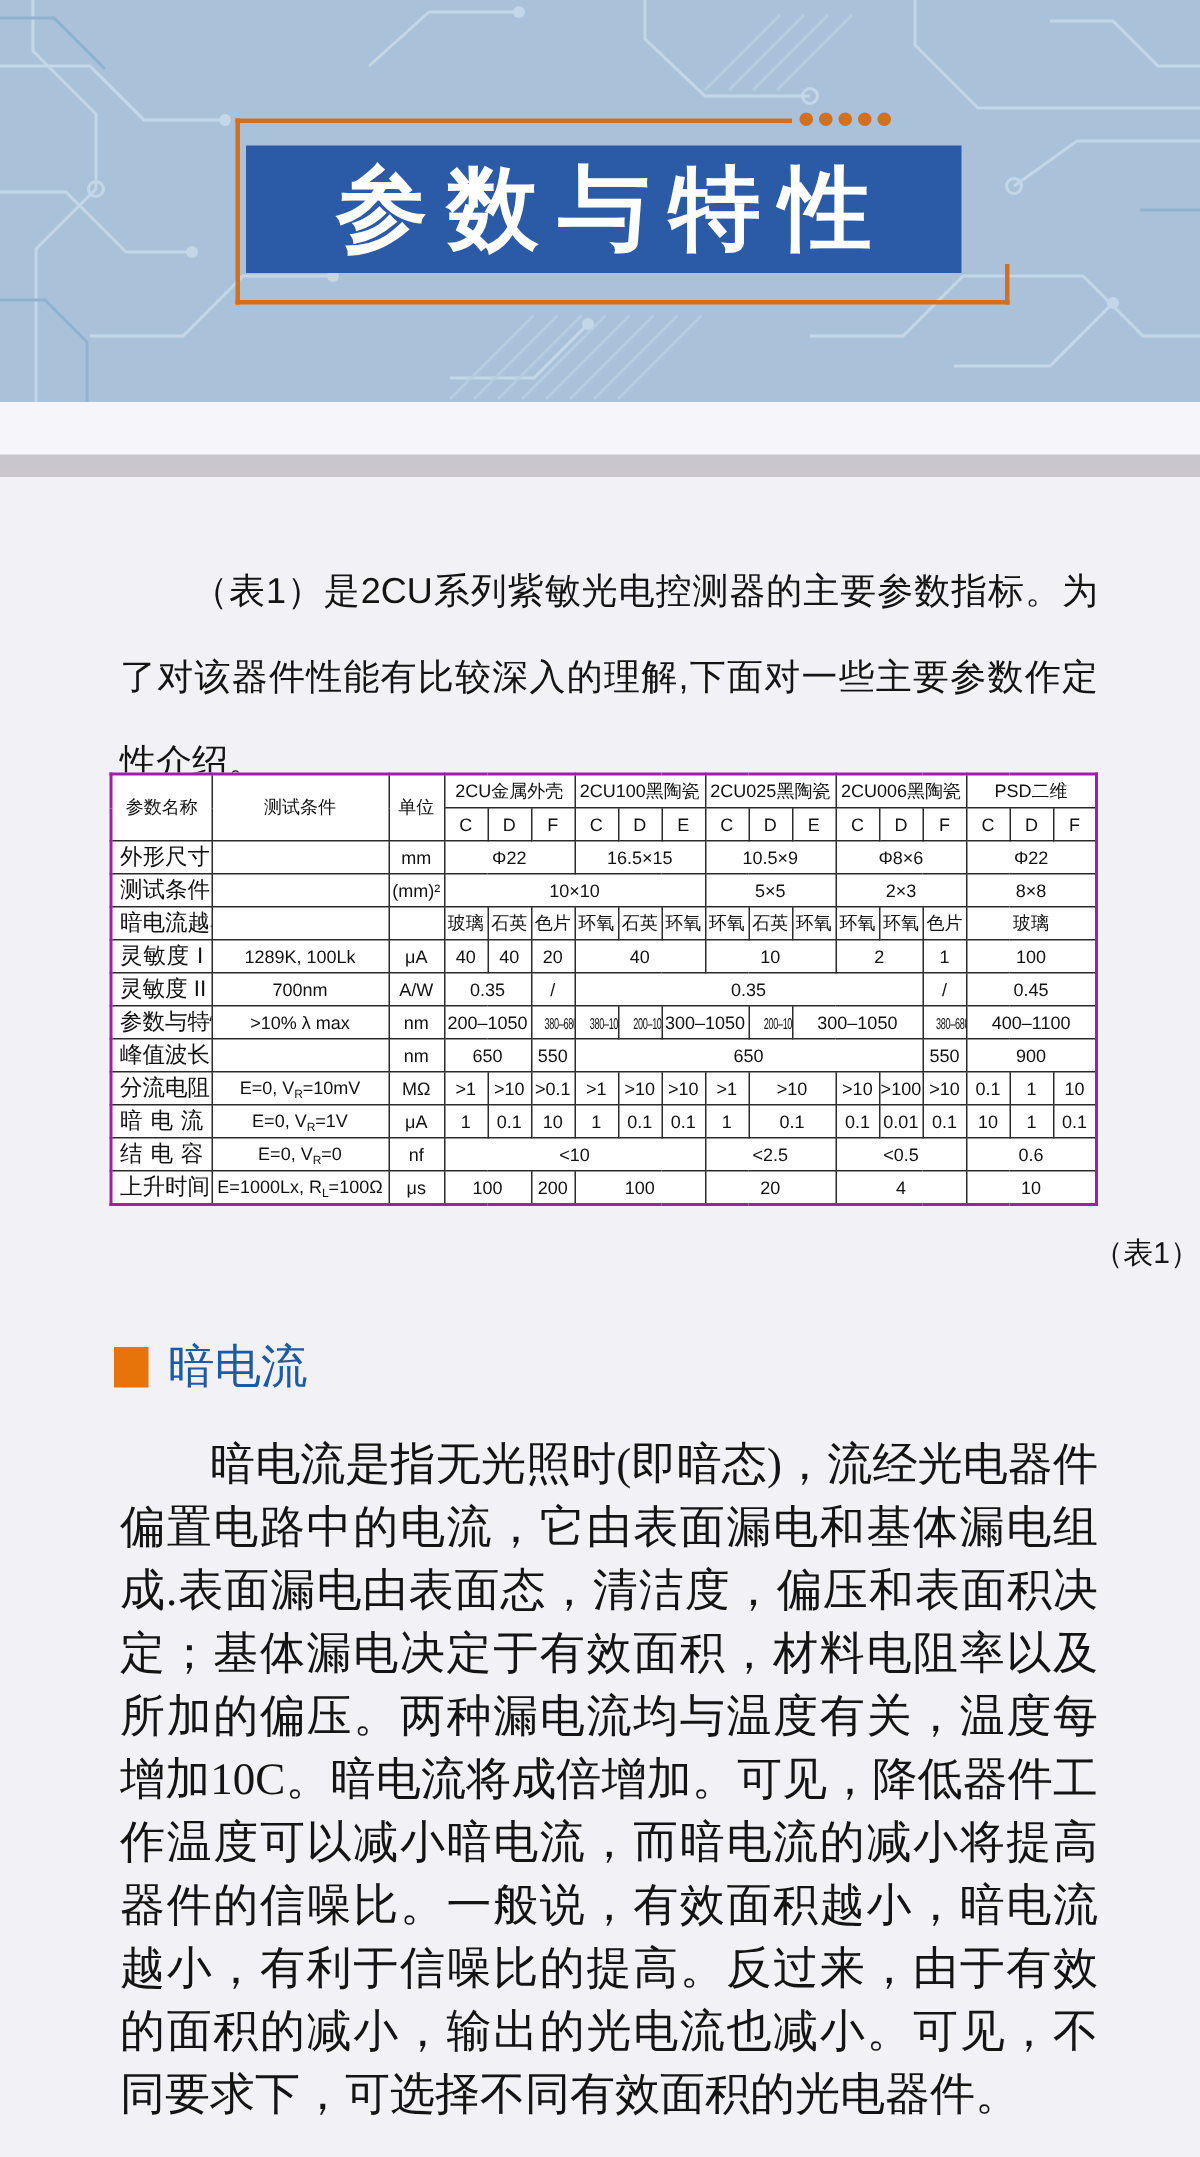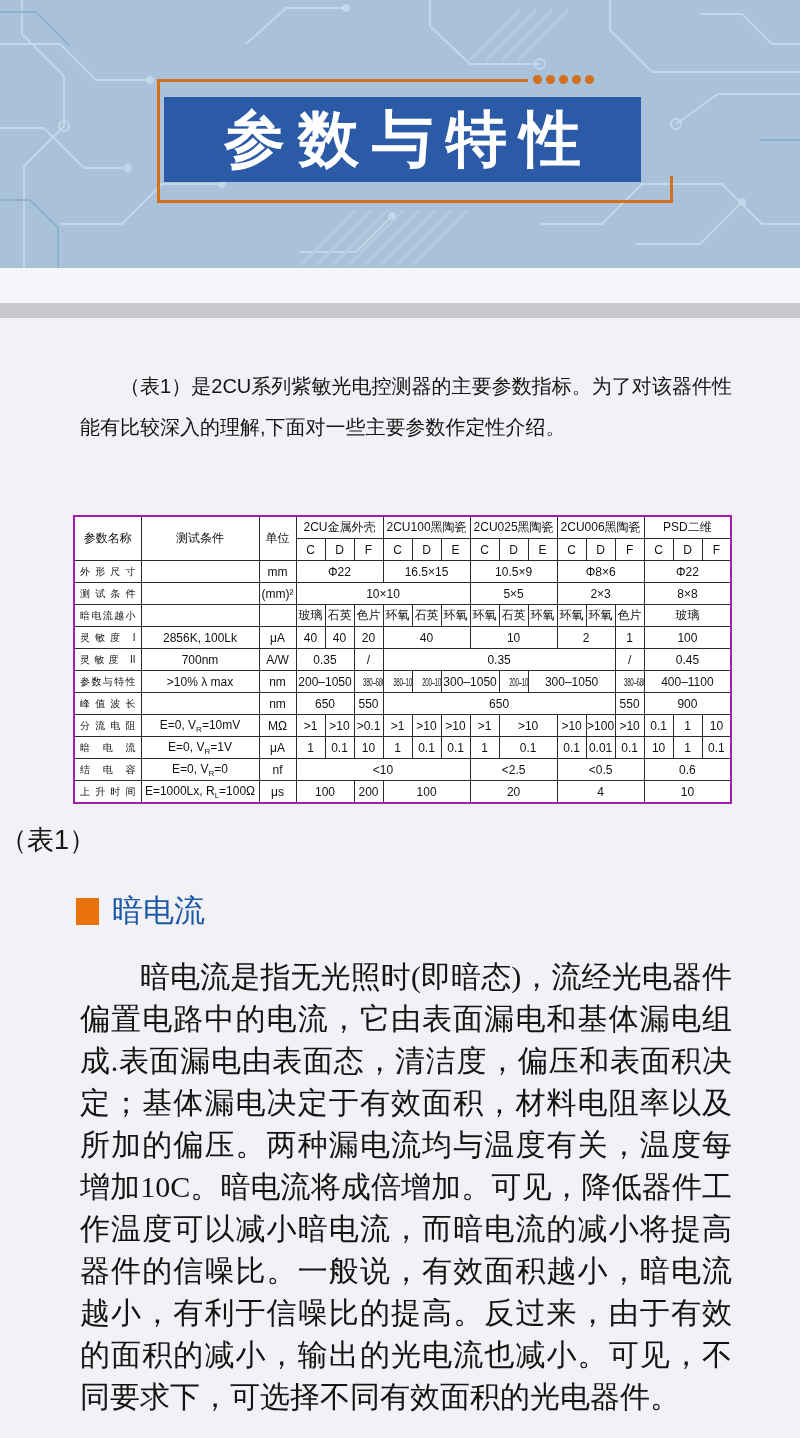--- a/index.html
+++ b/index.html
@@ -23,51 +23,51 @@
     background:#2b5aa7;color:#ffffff;
     display:flex;align-items:center;justify-content:center;
     font-size:61px;font-weight:bold;letter-spacing:13px;text-indent:13px;
   }
   .strip-light{position:absolute;left:0;top:268px;width:800px;height:35px;background:#f6f6fa;}
   .strip-gray{position:absolute;left:0;top:303px;width:800px;height:15px;background:#c9c7cd;}
 
   
   .intro{
     position:absolute;left:80px;top:366px;width:652px;
-    font-size:20px;line-height:41px;text-indent:2em;
+    font-size:24px;line-height:57px;text-indent:2em;
     color:#141414;text-align:justify;
   }
 
   
   .ptable{
     position:absolute;left:73px;top:515px;
     border-collapse:collapse;table-layout:fixed;width:658px;
     background:#ffffff;
   }
   .ptable th,.ptable td{
     border:1px solid #2a2a2a;
     font-weight:normal;font-size:12px;color:#111;
     text-align:center;vertical-align:middle;
     height:21px;padding:0;overflow:hidden;white-space:nowrap;
   }
   .ptable{border:2px solid #a21caf;}
   .ptable .rname{
     text-align:justify;text-align-last:justify;
-    padding:0 5px;font-size:10px;
+    padding:0 5px;font-size:15px;
   }
   .ptable .cond,.ptable .unit{font-size:12px;}
   .ptable sub{font-size:8px;vertical-align:-3px;}
   .ptable td span{display:inline-block;}
   .ptable td.narrow span{
     transform:scaleX(0.58);transform-origin:50% 50%;
     font-size:10.5px;letter-spacing:-0.4px;
   }
 
   
-  .caption{position:absolute;left:0;top:822px;width:800px;text-align:left;font-size:27px;color:#151515;}
+  .caption{position:absolute;left:0;top:822px;width:800px;text-align:right;font-size:20px;color:#151515;}
   .section-head{position:absolute;left:76px;top:890px;display:flex;align-items:center;}
   .bullet{width:23px;height:27px;background:#e8730a;margin-right:13px;}
   .section-title{font-size:31px;color:#1d5aa5;}
 
   
   .body-par{
     position:absolute;left:80px;top:956px;width:652px;
     font-size:30px;line-height:42px;text-indent:2em;
     color:#141414;text-align:justify;font-family:Liberation Serif, serif;
   }
@@ -227,21 +227,21 @@
         <td colspan="1"><span>环氧</span></td>
         <td colspan="1"><span>石英</span></td>
         <td colspan="1"><span>环氧</span></td>
         <td colspan="1"><span>环氧</span></td>
         <td colspan="1"><span>环氧</span></td>
         <td colspan="1"><span>色片</span></td>
         <td colspan="3"><span>玻璃</span></td>
       </tr>
       <tr>
         <th class="rname">灵敏度 I</th>
-        <td class="cond"><span>2856K, 100Lk</span></td>
+        <td class="cond"><span>1289K, 100Lk</span></td>
         <td class="unit"><span>μA</span></td>
         <td colspan="1"><span>40</span></td>
         <td colspan="1"><span>40</span></td>
         <td colspan="1"><span>20</span></td>
         <td colspan="3"><span>40</span></td>
         <td colspan="3"><span>10</span></td>
         <td colspan="2"><span>2</span></td>
         <td colspan="1"><span>1</span></td>
         <td colspan="3"><span>100</span></td>
       </tr>

